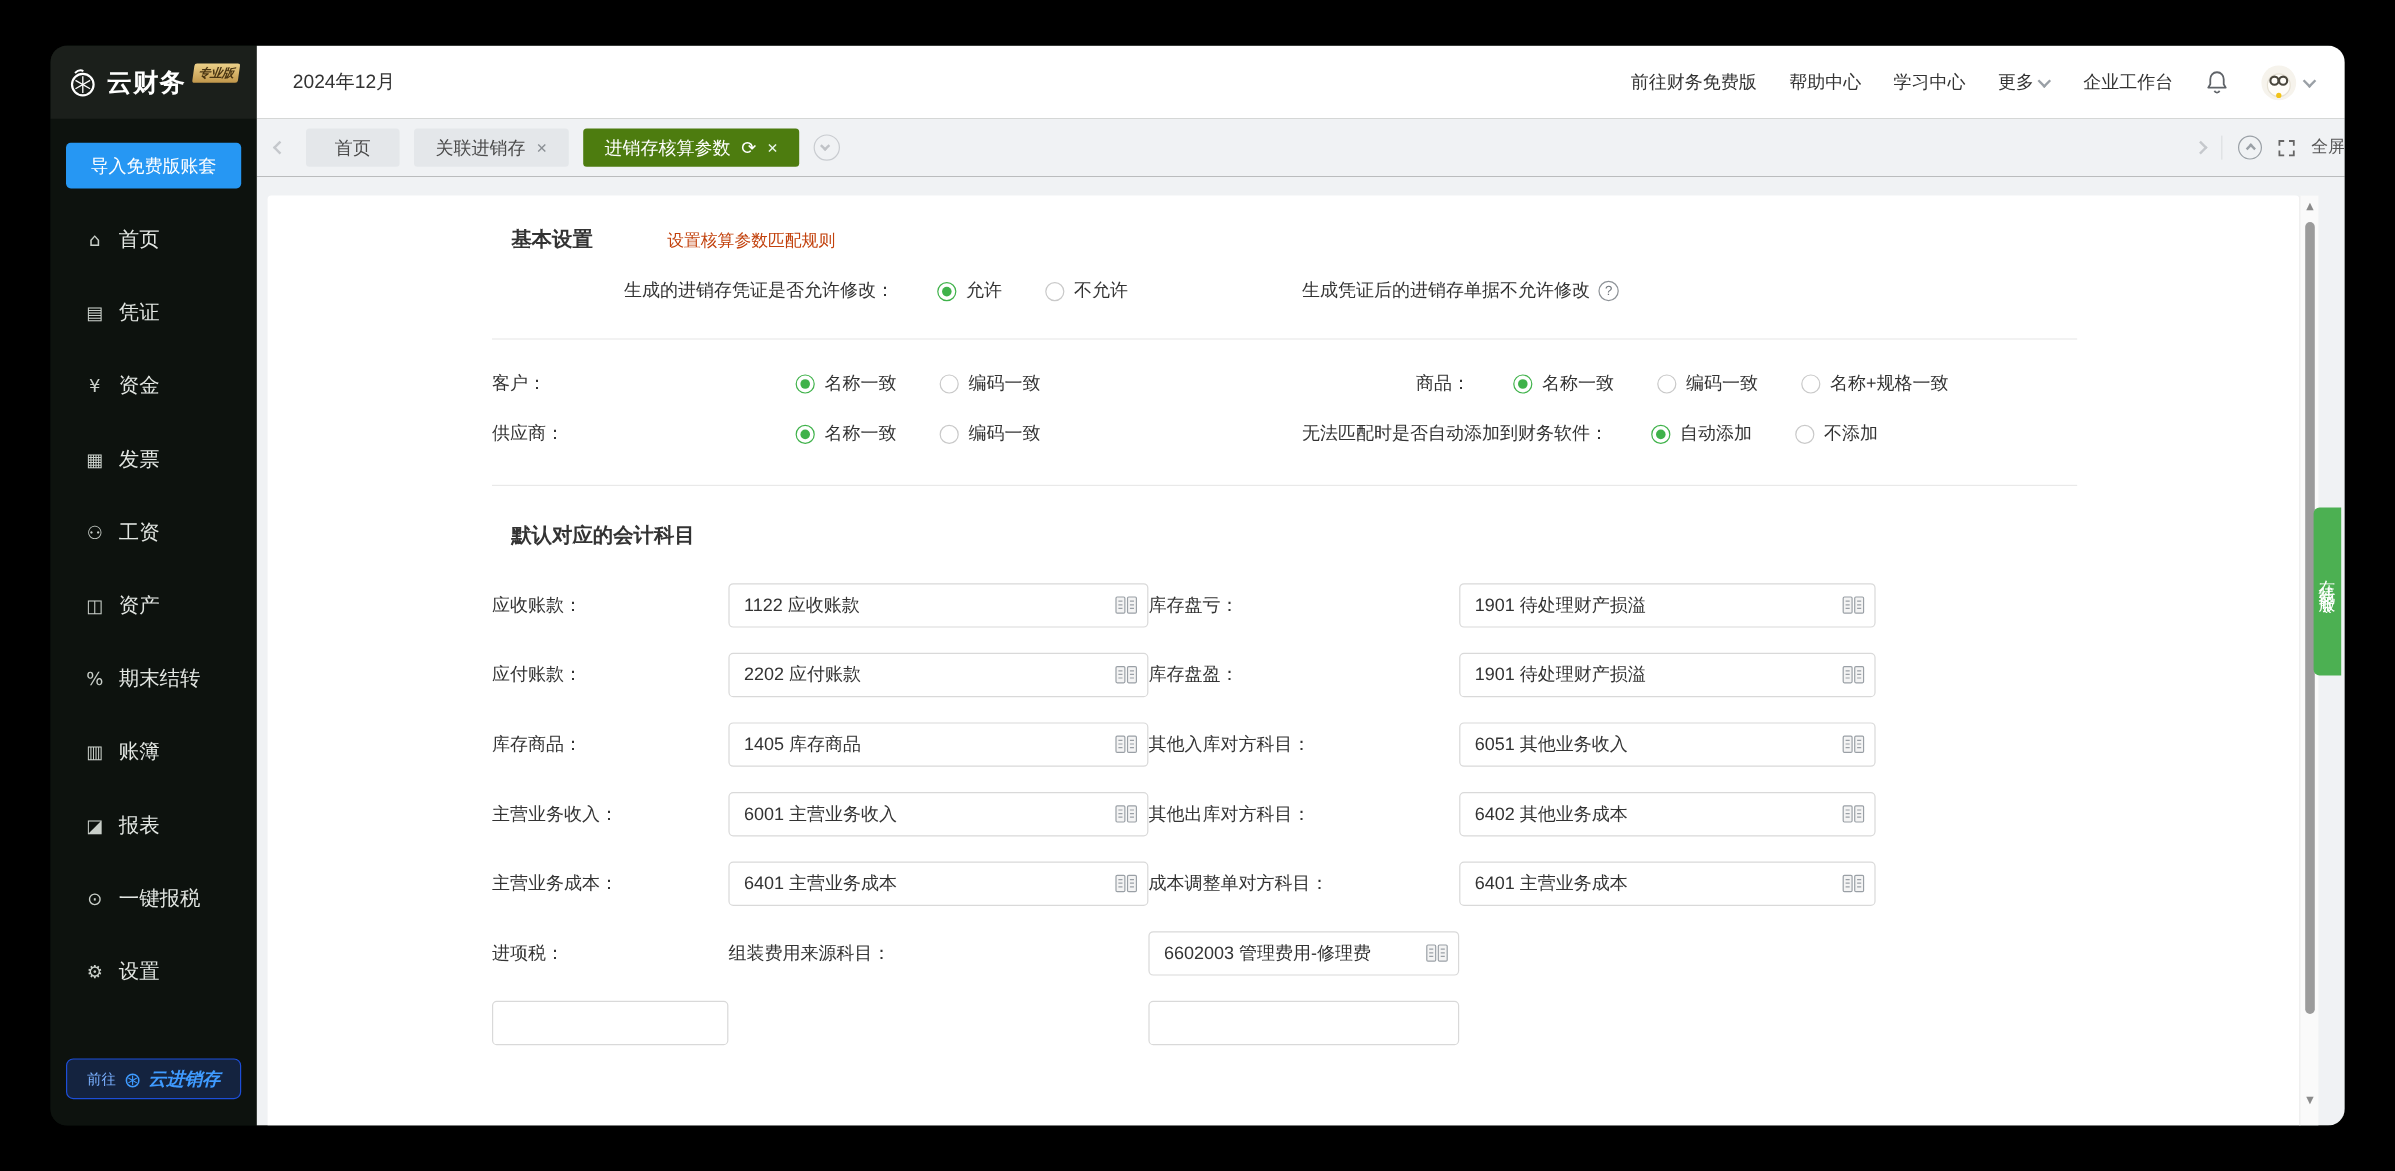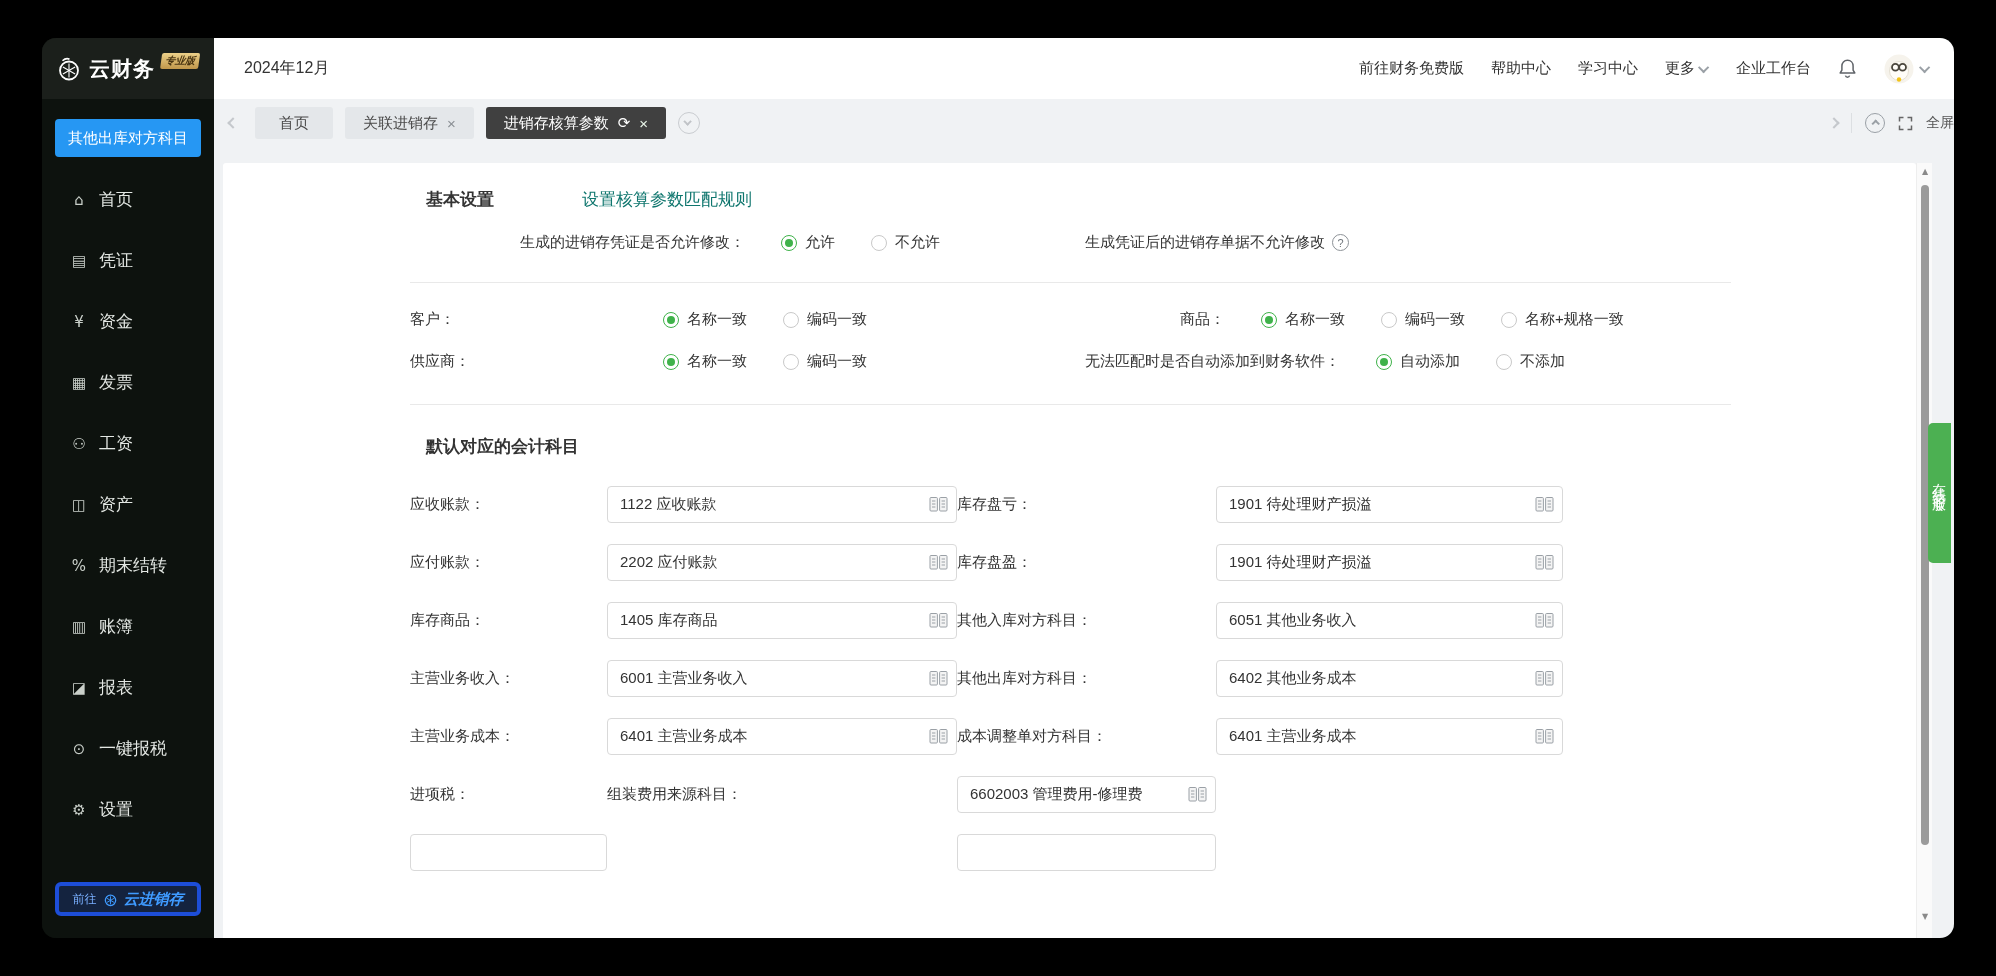--- a/index.html
+++ b/index.html
@@ -9,21 +9,21 @@
   
   .sidebar { position:absolute; left:0; top:0; bottom:0; width:172px; background:#0d120e; }
   .logo { height:61px; background:#1b1f1b; display:flex; align-items:center; padding-left:14px; }
   .logo-name { color:#fff; font-size:21px; font-weight:bold; margin-left:7px; letter-spacing:1px; }
   .logo-badge { display:inline-block; transform:skewX(-8deg) translateY(-8px); background:linear-gradient(180deg,#ecd089,#c1974b); color:#4a3512; font-size:10px; font-weight:bold; font-style:italic; padding:1px 4px; border-radius:2px; margin-left:5px; }
   .import-btn { margin:20px 13px 0 13px; height:38px; background:#2697f3; color:#fff; font-size:15px; border:none; border-radius:4px; display:flex; align-items:center; justify-content:center; width:146px; cursor:pointer; }
   .nav { margin-top:12px; }
   .nav-item { height:61px; display:flex; align-items:center; padding-left:27px; cursor:pointer; }
   .nav-ico { width:20px; font-size:15px; color:#c9cfc9; font-family:"DejaVu Sans",sans-serif; text-align:center; }
   .nav-label { color:#e3e7e3; font-size:17px; margin-left:10px; }
-  .goto-btn { position:absolute; left:13px; right:13px; bottom:22px; height:34px; background:#14233f; border:4px solid #1d4ed8; border-radius:6px; display:flex; align-items:center; justify-content:center; gap:6px; cursor:pointer; }
+  .goto-btn { position:absolute; left:13px; right:13px; bottom:22px; height:34px; background:#14233f; border:1px solid #1d4ed8; border-radius:6px; display:flex; align-items:center; justify-content:center; gap:6px; cursor:pointer; }
   .goto-prefix { color:#7ab0ff; font-size:12px; }
   .goto-product { color:#3f9bff; font-size:15px; font-weight:bold; font-style:italic; }
 
   
   .header { position:absolute; left:172px; top:0; right:0; height:61px; background:#fff; display:flex; align-items:center; }
   .account-box { margin-left:23px; width:310px; height:38px; border:1px solid #dcdfe3; border-radius:3px; display:flex; align-items:center; padding:0 12px; cursor:pointer; }
   .account-text { font-size:16px; color:#333; flex:1; }
   .period { margin-left:30px; font-size:16px; color:#333; }
   .header-right { margin-left:auto; display:flex; align-items:center; gap:27px; padding-right:24px; }
   .hlink { font-size:15px; color:#333; cursor:pointer; white-space:nowrap; }
@@ -35,40 +35,40 @@
   .chev.up { transform:rotate(135deg) translateY(-1px); }
   .chev.left { transform:rotate(45deg); }
   .chev.right { transform:rotate(225deg); }
   .chev.lite { border-color:#c5c8cc; }
 
   
   .tabbar { position:absolute; left:172px; top:61px; right:0; height:48px; background:#f0f2f4; display:flex; align-items:center; }
   .tabbar .navchev { margin-left:15px; }
   .tab { height:32px; border-radius:3px; background:#e4e7ea; color:#4a4a4a; font-size:15px; display:flex; align-items:center; padding:0 18px; gap:9px; margin-left:12px; cursor:pointer; }
   .tab:first-of-type { margin-left:18px; padding:0 24px; }
-  .tab.active { background:#404040; color:#fff; }
+  .tab.active { background:#4d7c0f; color:#fff; }
   .tab-close { font-size:15px; color:#8a8f94; line-height:1; }
   .tab.active .tab-close { color:#eaf7ea; }
   .tab-refresh { font-family:"DejaVu Sans",sans-serif; font-size:15px; color:#fff; line-height:1; }
   .tab-drop { width:22px; height:22px; border:1px solid #c9ccd0; border-radius:50%; display:flex; align-items:center; justify-content:center; margin-left:12px; cursor:pointer; }
   .tab-drop .chev { width:6px; height:6px; border-color:#c0c3c7; }
   .tabbar-right { margin-left:auto; display:flex; align-items:center; gap:13px; }
   .vdiv { width:1px; height:20px; background:#dcdfe2; }
   .circ-up { width:20px; height:20px; border:1.5px solid #9aa0a6; border-radius:50%; display:flex; align-items:center; justify-content:center; cursor:pointer; }
   .circ-up .chev { width:6px; height:6px; }
   .fullscreen-label { font-size:14px; color:#555; cursor:pointer; }
 
   
   .content-bg { position:absolute; left:172px; top:109px; right:0; bottom:0; background:#f0f2f4; }
   .panel { position:absolute; left:9px; top:16px; width:1693px; bottom:0; background:#fff; border-radius:3px 3px 0 0; overflow:hidden; }
   .form { margin-left:187px; width:1321px; }
 
   .sec-head { display:flex; align-items:baseline; margin-top:25px; }
   .sec-title { font-size:17px; font-weight:bold; color:#333; margin-left:16px; }
-  .hint-red { font-size:17px; color:#0f766e; margin-left:88px; }
+  .hint-red { font-size:14px; color:#c2410c; margin-left:62px; }
 
   .basic-row { display:grid; grid-template-columns:675px 1fr; margin-top:22px; align-items:center; }
   .basic-left { display:flex; align-items:center; }
   .basic-left .flabel { flex:0 0 335px; text-align:right; }
   .flabel { font-size:15px; color:#333; }
   .radio-opt { display:inline-flex; align-items:center; margin-left:36px; cursor:pointer; }
   .radio-opt:first-of-type { margin-left:3px; }
   .radio { width:16px; height:16px; border-radius:50%; border:1px solid #c9c9c9; background:#fff; position:relative; flex:0 0 16px; }
   .radio.sel { border-color:#3fb24a; }
   .radio.sel::after { content:''; position:absolute; inset:3px; border-radius:50%; background:#3fb24a; }
@@ -119,21 +119,21 @@
           <line x1="13" y1="7.5" x2="13" y2="21.5"></line>
           <line x1="6.9" y1="11" x2="19.1" y2="18"></line>
           <line x1="6.9" y1="18" x2="19.1" y2="11"></line>
         </g>
         <path d="M6.5 4.8 q3.5-3.4 7-1.6" fill="none" stroke="#fff" stroke-width="1.6"></path>
       </svg>
       <span class="logo-name">云财务</span>
       <span class="logo-badge">专业版</span>
     </div>
 
-    <button class="import-btn">其他出库对方科目</button>
+    <button class="import-btn">导入免费版账套</button>
 
     <div class="nav">
       <div class="nav-item">
         <span class="nav-ico">⌂</span>
         <span class="nav-label">首页</span>
       </div>
       <div class="nav-item">
         <span class="nav-ico">▤</span>
         <span class="nav-label">凭证</span>
       </div>

